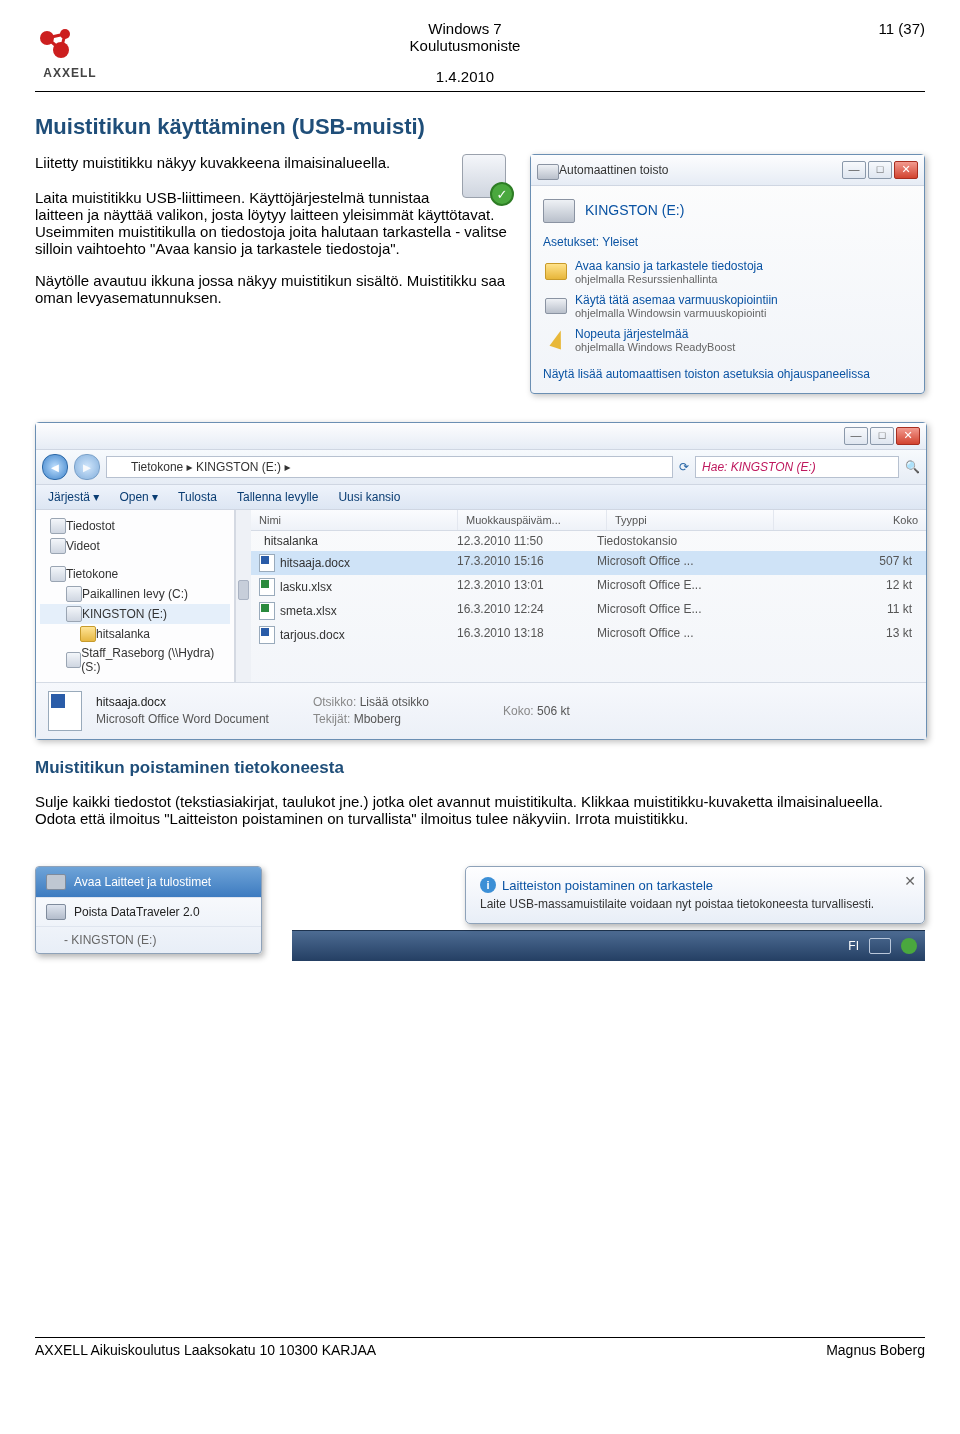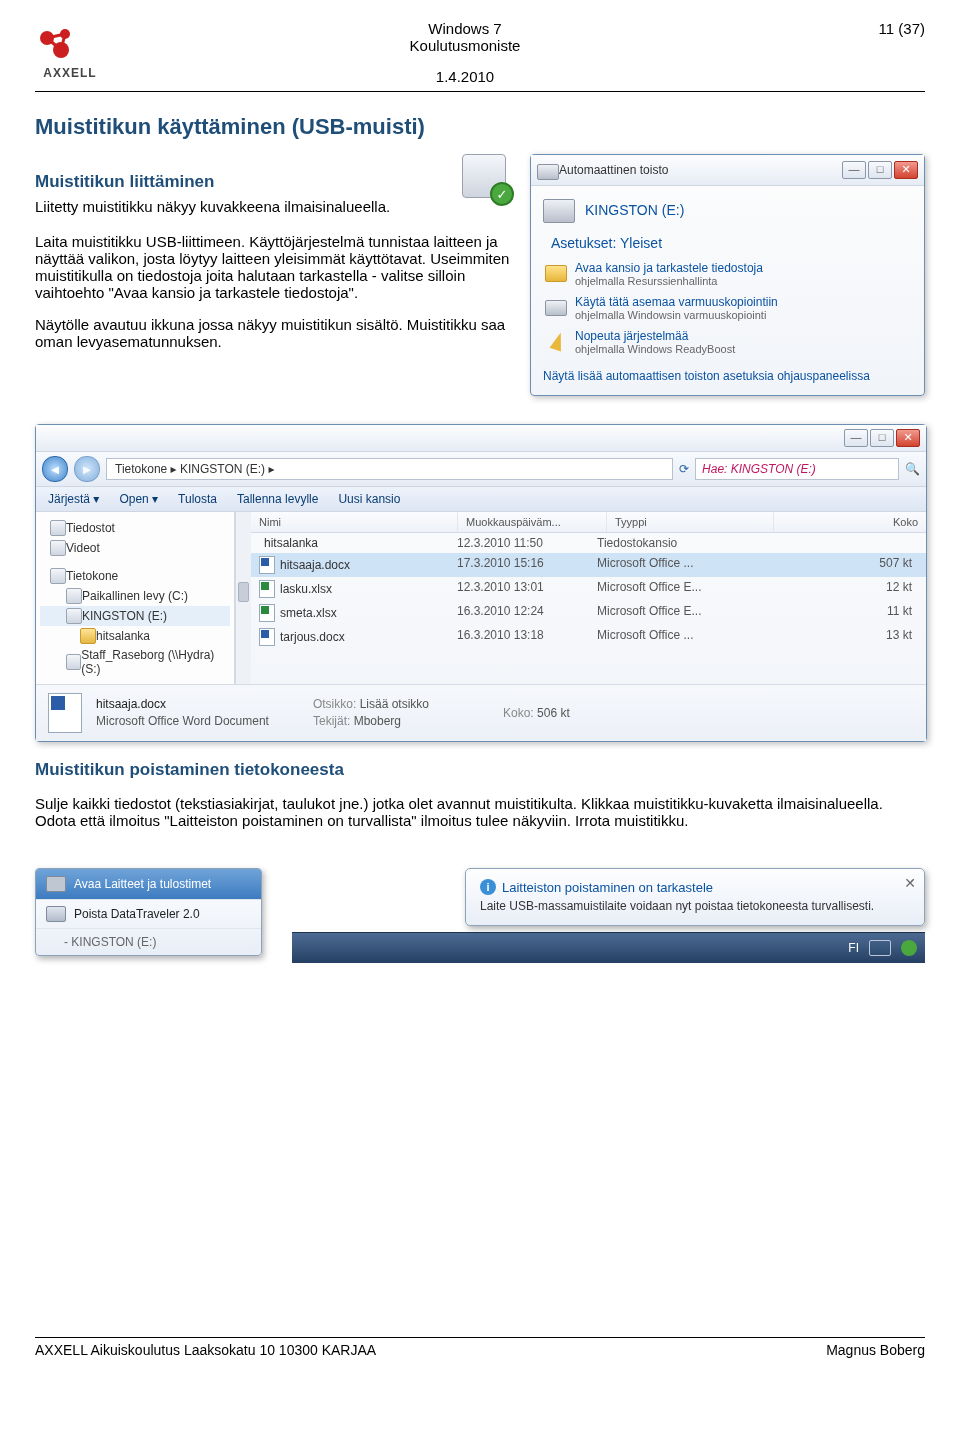--- a/index.html
+++ b/index.html
@@ -98,21 +98,21 @@
   .winbtn.close {
     background:linear-gradient(#f29a8f,#d2432f);
     color:#fff;border-color:#a72d1f;
   }
   .panel-body { padding: 10px 12px 12px 12px; }
   .big-drive {
     color:#0a53a3;
     font-size:14px;
     margin:6px 0 10px 38px;
   }
-  .group-label { color:#0a53a3; font-size:14px; margin:4px 0 6px 8px; }
+  .group-label { color:#0a53a3; font-size:12px; margin:4px 0 6px 0; }
   .option-row {
     display:flex;align-items:flex-start;gap:8px;padding:4px 2px;
   }
   .option-row .texts .line1 { color:#0a53a3; }
   .option-row .texts .line2 { color:#666; font-size:11px; }
   .link-line { color:#0a53a3; margin-top:10px; }
   .icon {
     width:22px;height:22px;flex:0 0 22px;
     display:flex;align-items:center;justify-content:center;
   }
@@ -151,21 +151,21 @@
     display:flex;align-items:center;gap:6px;
     padding:4px 6px;background:linear-gradient(#f7fafd,#e6ecf5);
     border-bottom:1px solid #cfd6e2;
   }
   .navbtn {
     width:24px;height:24px;border-radius:12px;
     background:radial-gradient(#bfe0ff,#3d82c9);
     border:1px solid #2e6aa8;display:flex;align-items:center;justify-content:center;color:#fff;font-size:13px;
   }
   .crumb {
-    flex:1;background:#fff;border:1px solid #b7c1d0;padding:3px 8px;font-size:12px;color:#333;
+    flex:1;background:#fff;border:1px solid #b7c1d0;padding:3px 24px;font-size:12px;color:#333;
   }
   .searchbox {
     width:190px;background:#fff;border:1px solid #b7c1d0;padding:3px 6px;font-size:12px;color:#be185d;font-style:italic;
   }
   .cmdbar {
     display:flex;align-items:flex-end;gap:20px;padding:5px 12px;
     background:linear-gradient(#eef3fb,#dde6f3);border-bottom:1px solid #cfd6e2;
     color:#0a3d73;font-size:12px;
   }
   .explorer-body { display:flex; }
@@ -277,21 +277,20 @@
   <hr class="rule">
 
   <h1 class="section">Muistitikun käyttäminen (USB-muisti)</h1>
 
   <div class="col-wrap">
     <div class="col-left">
       <div class="usb-big-icon">
         <div class="base"></div>
           <div class="check">✓</div>
       </div>
-      <h2 class="subsection">Muistitikun liittäminen</h2>
       <div>Liitetty muistitikku näkyy kuvakkeena ilmaisinalueella.</div>
       <p style="margin-top:18px;">Laita muistitikku USB-liittimeen. Käyttöjärjestelmä tunnistaa laitteen ja näyttää valikon, josta löytyy laitteen yleisimmät käyttötavat. Useimmiten muistitikulla on tiedostoja joita halutaan tarkastella - valitse silloin vaihtoehto "Avaa kansio ja tarkastele tiedostoja".</p>
       <p>Näytölle avautuu ikkuna jossa näkyy muistitikun sisältö. Muistitikku saa oman levyasematunnuksen.</p>
     </div>
 
     <div class="col-right">
       <div class="panel">
         <div class="titlebar">
           <span class="icon">
               <span class="disk"></span>

